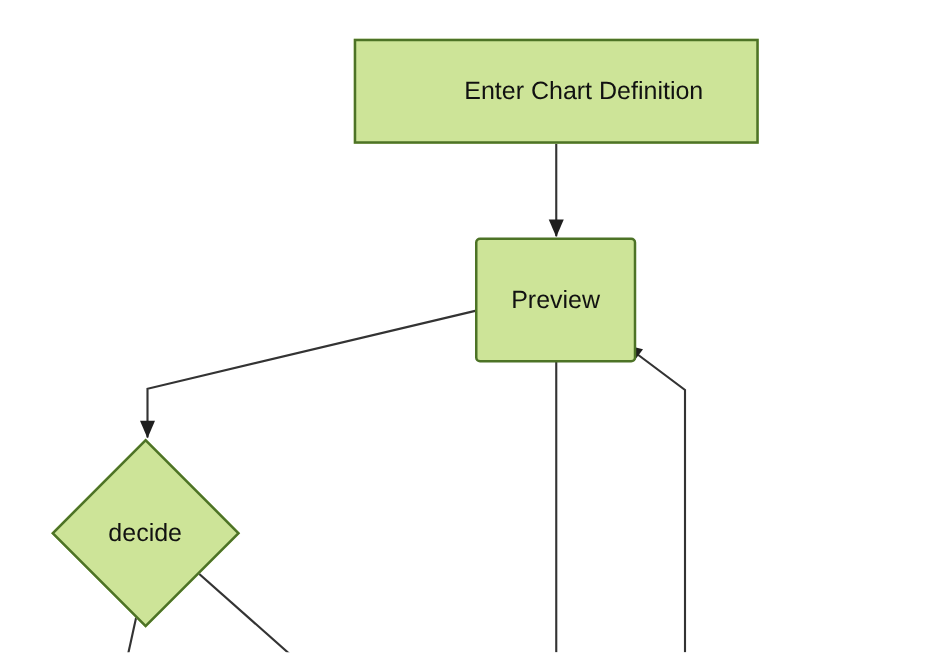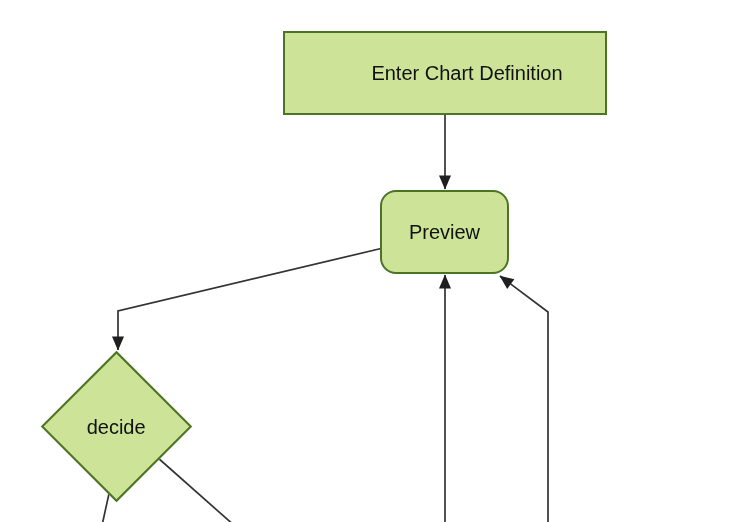--- a/index.html
+++ b/index.html
@@ -48,22 +48,22 @@
     left: 283px;
     top: 31px;
     width: 324px;
     height: 84px;
     padding-left: 44px;
   }
   .node--rounded {
     left: 380px;
     top: 190px;
     width: 129px;
-    height: 84px;
-    border-radius: 16px;
+    height: 100px;
+    border-radius: 4px;
   }
   .node--diamond {
     left: 63px;
     top: 373px;
     width: 107px;
     height: 107px;
     transform: rotate(45deg);
   }
   .node--diamond .node-label {
     transform: rotate(-45deg);

